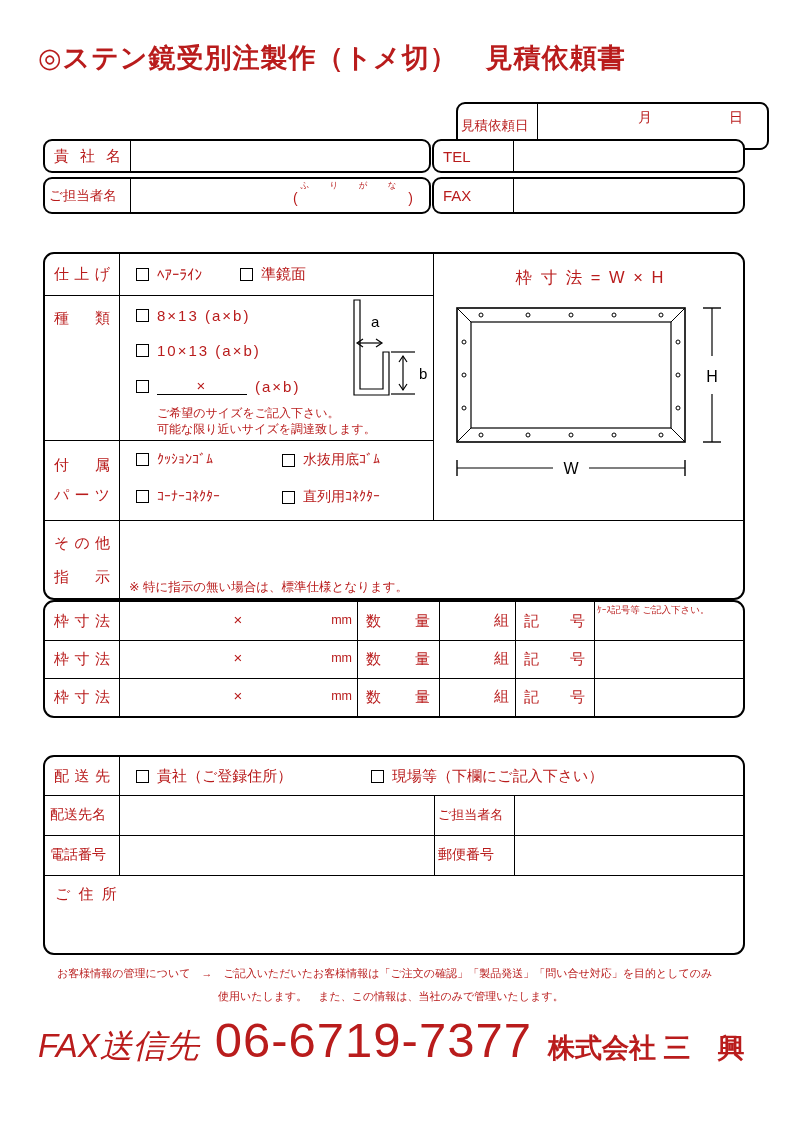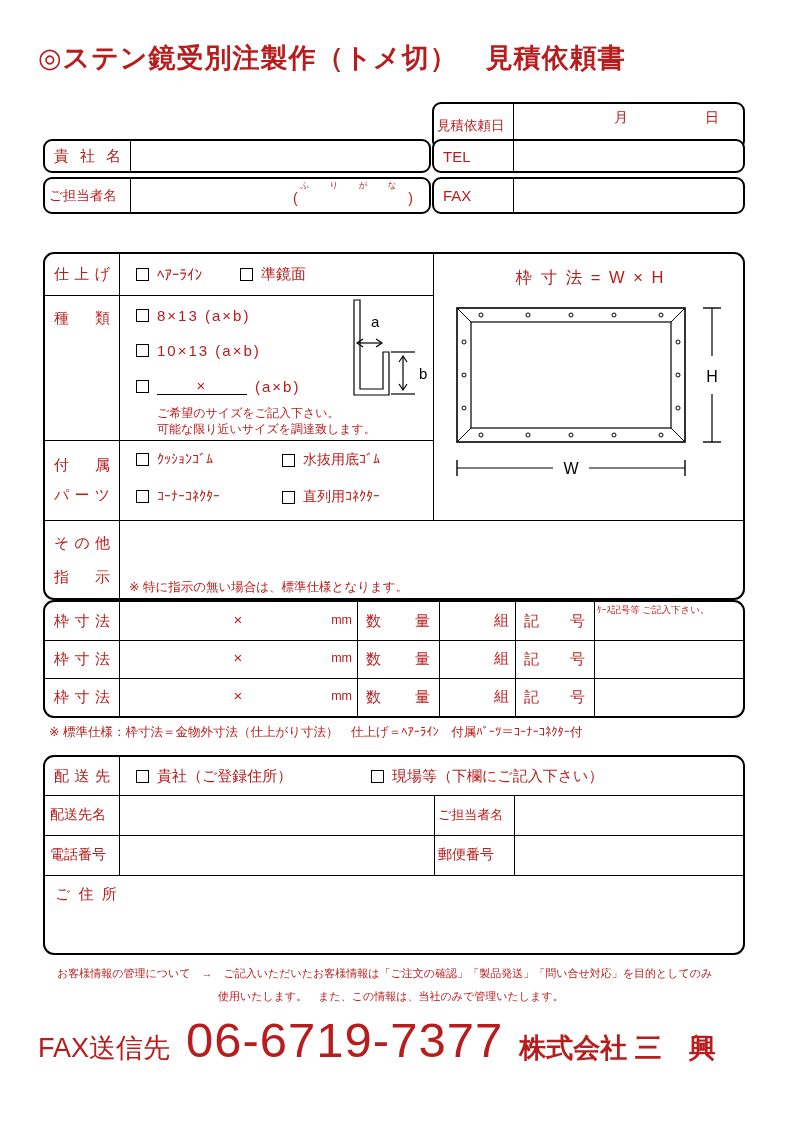--- a/index.html
+++ b/index.html
@@ -19,21 +19,21 @@
   .title{position:absolute;font-weight:bold;font-size:27px;letter-spacing:1px;white-space:nowrap;}
   .note{white-space:nowrap;}
 </style>
 </head>
 <body>
 
 <div class="page">
 
   <div class="title" style="left:38px;top:40px;">◎ステン鏡受別注製作（トメ切）　見積依頼書</div>
 
-  <div class="box" style="left:432px;top:102px;width:313px;height:48px;">
+  <div class="box" style="left:456px;top:102px;width:313px;height:48px;">
     <div class="lbl" style="left:0;top:0;bottom:0;width:80px;border-right:1.5px solid #000;font-size:13.5px;padding:0 3px;">
       <div>見積依頼日</div>
     </div>
     <div class="field" style="left:80px;top:0;right:0;bottom:0;">
       <span class="abs" style="left:100px;top:5px;font-size:14px;">月</span>
       <span class="abs" style="right:24px;top:5px;font-size:14px;">日</span>
     </div>
   </div>
 
   <div class="box" style="left:43px;top:139px;width:388px;height:34px;">
@@ -261,21 +261,20 @@
       <div class="field" style="left:394px;top:0;width:76px;height:38px;">
         <span class="abs" style="right:6px;top:9px;font-size:15px;">組</span>
       </div>
       <div class="lbl" style="left:470px;top:0;width:79px;height:38px;font-size:15px;">
           <div class="jl">記号</div>
         </div>
       <div class="field" style="left:549px;top:0;right:0;height:38px;"></div>
     </div>
   </div>
 
-  <div class="abs note" style="left:49px;top:724px;font-size:12.5px;">※ 標準仕様：枠寸法＝金物外寸法（仕上がり寸法）　仕上げ＝ﾍｱｰﾗｲﾝ　付属ﾊﾟｰﾂ＝ｺｰﾅｰｺﾈｸﾀｰ付</div>
 
   <div class="box" style="left:43px;top:755px;width:702px;height:200px;border-radius:11px;">
     <div class="hl" style="top:38px;left:0;right:0;"></div>
     <div class="hl" style="top:78px;left:0;right:0;"></div>
     <div class="hl" style="top:118px;left:0;right:0;"></div>
     <div class="vl" style="left:74px;top:0;height:118px;"></div>
     <div class="vl" style="left:389px;top:38px;height:80px;"></div>
     <div class="vl" style="left:469px;top:38px;height:80px;"></div>
 
     <div class="lbl" style="left:0;top:0;width:74px;height:38px;font-size:15px;">
@@ -314,18 +313,18 @@
       <span class="abs" style="left:10px;top:10px;font-size:15px;letter-spacing:2px;">ご 住 所</span>
     </div>
   </div>
 
   <div class="abs" style="left:57px;top:962px;width:700px;font-size:11px;line-height:2.05;">
     <div class="note">お客様情報の管理について　→　ご記入いただいたお客様情報は「ご注文の確認」「製品発送」「問い合せ対応」を目的としてのみ</div>
     <div class="note" style="margin-left:161px;">使用いたします。　また、この情報は、当社のみで管理いたします。</div>
   </div>
 
   <div class="abs" style="left:38px;top:1012px;display:flex;align-items:baseline;gap:16px;white-space:nowrap;">
-    <span style="font-size:27px;">FAX送信先</span>
+    <span style="font-size:33px;font-style:italic;">FAX送信先</span>
     <span style="font-size:49px;letter-spacing:1px;">06-6719-7377</span>
     <span style="font-size:27px;font-weight:bold;text-align:center;">株式会社 三　興</span>
   </div>
 
 </div>
 
 </body></html>

